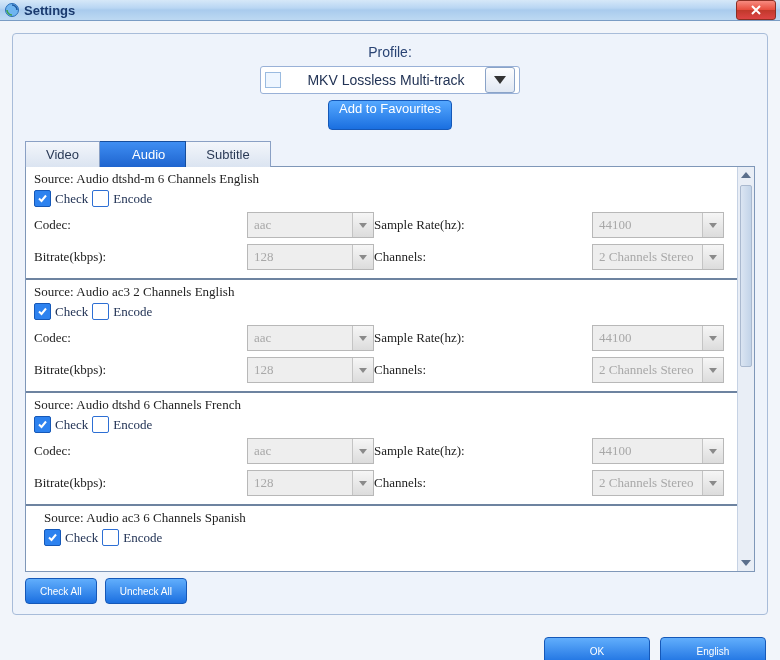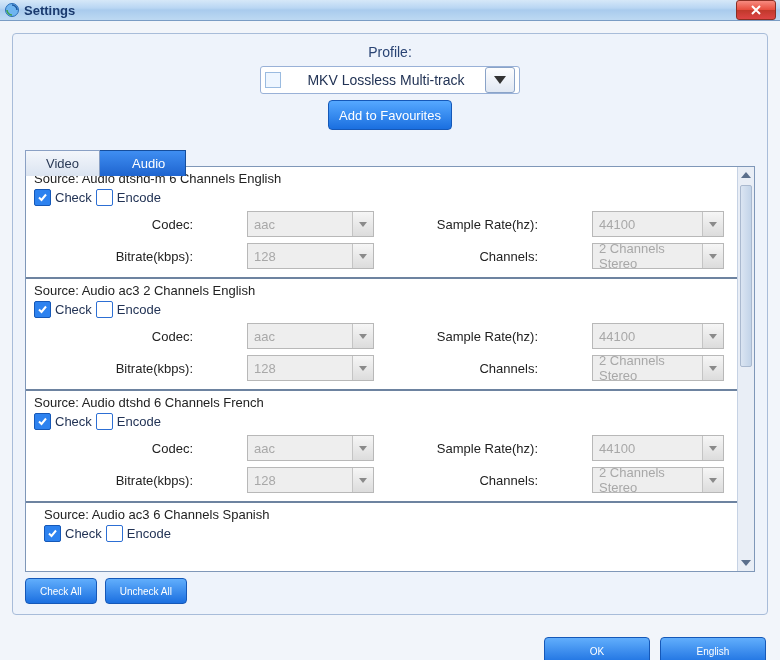--- a/index.html
+++ b/index.html
@@ -42,59 +42,59 @@
     width:28px; height:24px; border:1px solid #8aa3c8; border-radius:3px;
     background:linear-gradient(to bottom,#fdfdfe,#e1e8f3);
     display:flex; align-items:center; justify-content:center;
   }
   .profile-select .dd-btn .tri { width:0;height:0;border-left:6px solid transparent;border-right:6px solid transparent;border-top:8px solid #333; }
 
   .fav-btn {
     height:28px; padding:0 10px; border-radius:4px;
     background:linear-gradient(to bottom,#55a8ff,#1a6fe0);
     color:#fff; border:1px solid #1558b8; font-size:13px;
-    display:flex; align-items:center;
+    display:flex; align-items:flex-start;
   }
 
   .tabs { display:flex; }
   .tab {
     padding:5px 20px; border:1px solid #8aa0c4;
     background:linear-gradient(to bottom,#f3f6fb,#dbe4f1);
-    color:#2a3a56; font-size:13px; position:relative; top:10px;
+    color:#2a3a56; font-size:13px; position:relative; top:1px;
     border-bottom:none;
   }
   .tab + .tab { border-left:none; }
   .tab.active {
     background:linear-gradient(to bottom,#3f8ef2,#1e64cf);
     color:#fff; border-color:#154d9c;padding-left:32px;
   }
 
   .grid-wrap {
     flex:1; display:flex; border:1px solid #7f97b8; background:#fff; min-height:0;
   }
   .grid { flex:1; overflow:hidden; }
   .scrollbar { width:16px; background:#e9eef6; border-left:1px solid #c6d2e4; position:relative; }
   .scrollbar .arrow { height:16px; display:flex; align-items:center; justify-content:center; background:#e9eef6; }
   .scrollbar .arrow .t { width:0;height:0;border-left:5px solid transparent;border-right:5px solid transparent; }
   .scrollbar .arrow.up .t { border-bottom:6px solid #5b6f8c; }
   .scrollbar .arrow.down .t { border-top:6px solid #5b6f8c; }
   .scrollbar .thumb { position:absolute; left:2px; right:2px; top:18px; height:180px; border-radius:2px;
     background:linear-gradient(to right,#dbe5f2,#c2d3e8); border:1px solid #aab9cf; }
 
-  .track { border-bottom:2px solid #6d83a0; padding:4px 8px 8px 8px; }
+  .track { border-bottom:2px solid #6d83a0; padding:4px 8px 8px 8px;font-family:Liberation Serif, serif; }
   .track .src { color:#222; font-size:13px; margin-bottom:3px; }
   .track .row1 { display:flex; align-items:center; gap:4px; margin-bottom:5px; }
   .cb-wrap { display:flex; align-items:center; gap:4px; }
   .cb { width:15px; height:15px; border:1px solid #2d6fd4; border-radius:2px; background:#fff; display:inline-flex; align-items:center; justify-content:center; }
   .cb.checked { background:#2d82ef; border-color:#1558b8; }
   .cb.checked svg { width:11px; height:11px; }
   .cb-label { color:#223355; font-size:13px; }
 
   .params { display:grid; grid-template-columns: 165px 175px 170px 180px; row-gap:6px; align-items:center; }
-  .plabel { text-align:right; padding-right:6px; color:#222; font-size:13px; }
+  .plabel { padding-right:6px; color:#222; font-size:13px; }
   .sel {
     height:24px; border:1px solid #b8b8b8; background:#eeeeee;
     display:flex; align-items:center; position:relative;margin-left:48px;
   }
   .sel .sv { flex:1; padding:0 6px; color:#a8a8a8; font-size:13px; }
   .sel .sd { width:20px; height:100%; border-left:1px solid #c4c4c4;
     background:linear-gradient(to bottom,#f6f6f6,#dcdcdc);
     display:flex; align-items:center; justify-content:center; }
   .sel .sd .tt { width:0;height:0;border-left:4px solid transparent;border-right:4px solid transparent;border-top:5px solid #8a8a8a; }
 
@@ -142,20 +142,21 @@
             </div>
         </div>
         <div class="fav-btn">
             <span>Add to Favourites</span>
           </div>
       </div>
 
       <div class="tabs">
         <div class="tab"><span>Video</span></div>
         <div class="tab active"><span>Audio</span></div>
+        <div class="tab"><span>Subtitle</span></div>
       </div>
 
       <div class="grid-wrap">
         <div class="grid" id="tracks">
             <div class="track">
               <div class="src">Source: Audio  dtshd-m  6 Channels  English</div>
               <div class="row1">
                 <span class="cb-wrap">
                   <span class="cb checked">
                     <svg viewBox="0 0 11 11">

